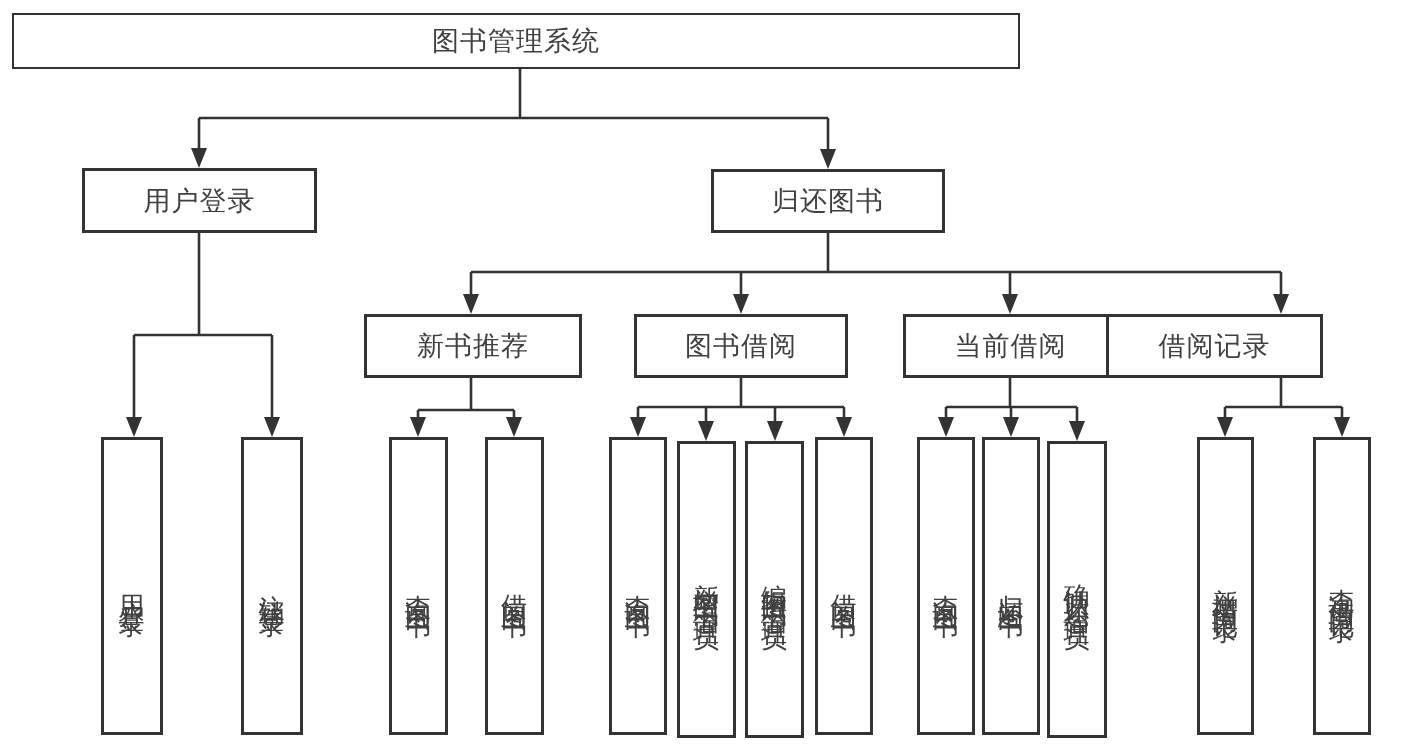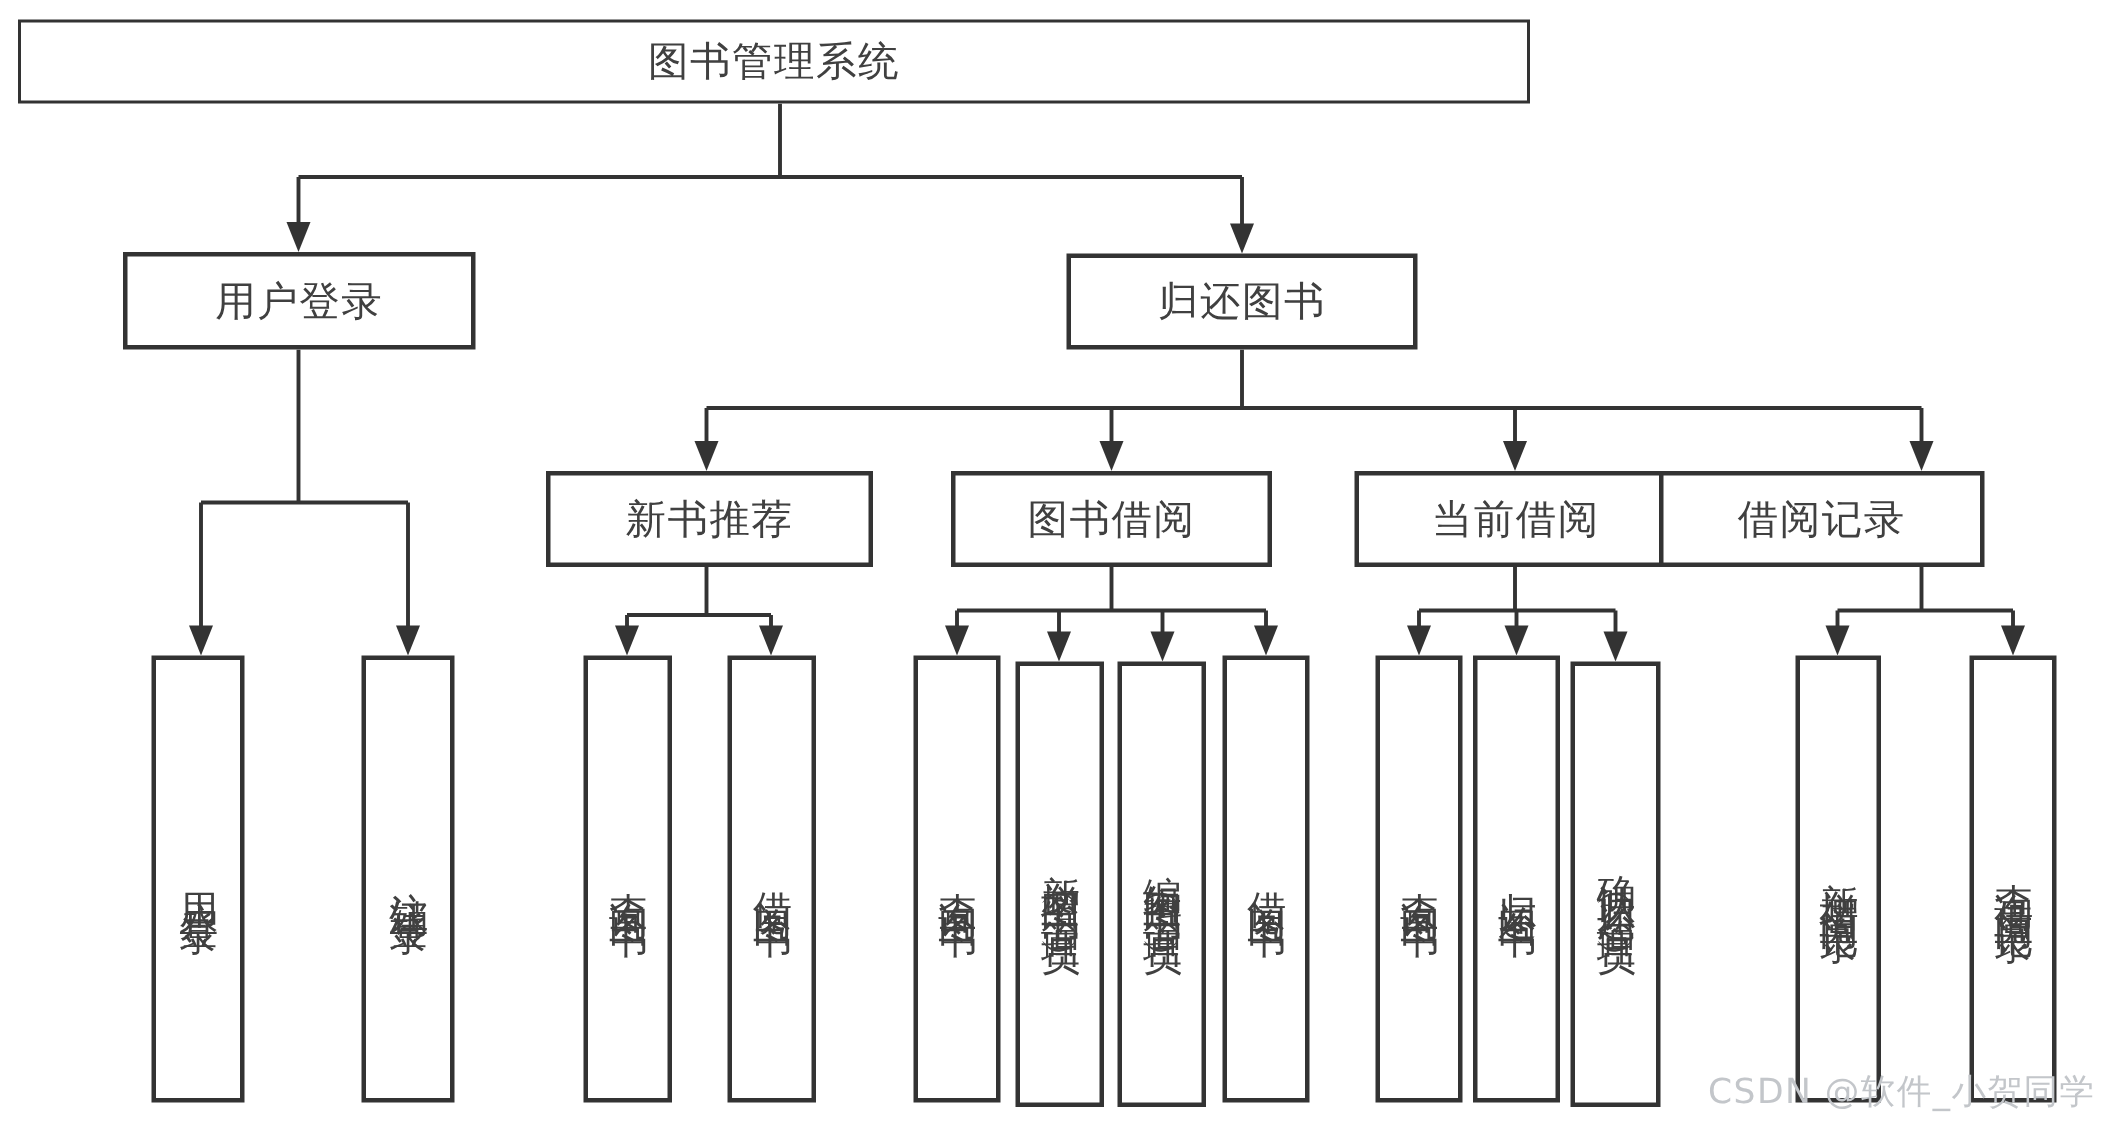--- a/index.html
+++ b/index.html
@@ -164,14 +164,13 @@
     <span class="vlabel">确认归还（管理员）</span>
   </div>
 
   <div class="vbox" style="left:1197px;top:437px;width:57px;height:298px">
     <span class="vlabel">新增借阅记录</span>
   </div>
   <div class="vbox" style="left:1313px;top:437px;width:58px;height:298px">
     <span class="vlabel">查询借阅记录</span>
   </div>
 
-  <div class="watermark">CSDN @软件_小贺同学</div>
 </div>
 
 </body></html>

